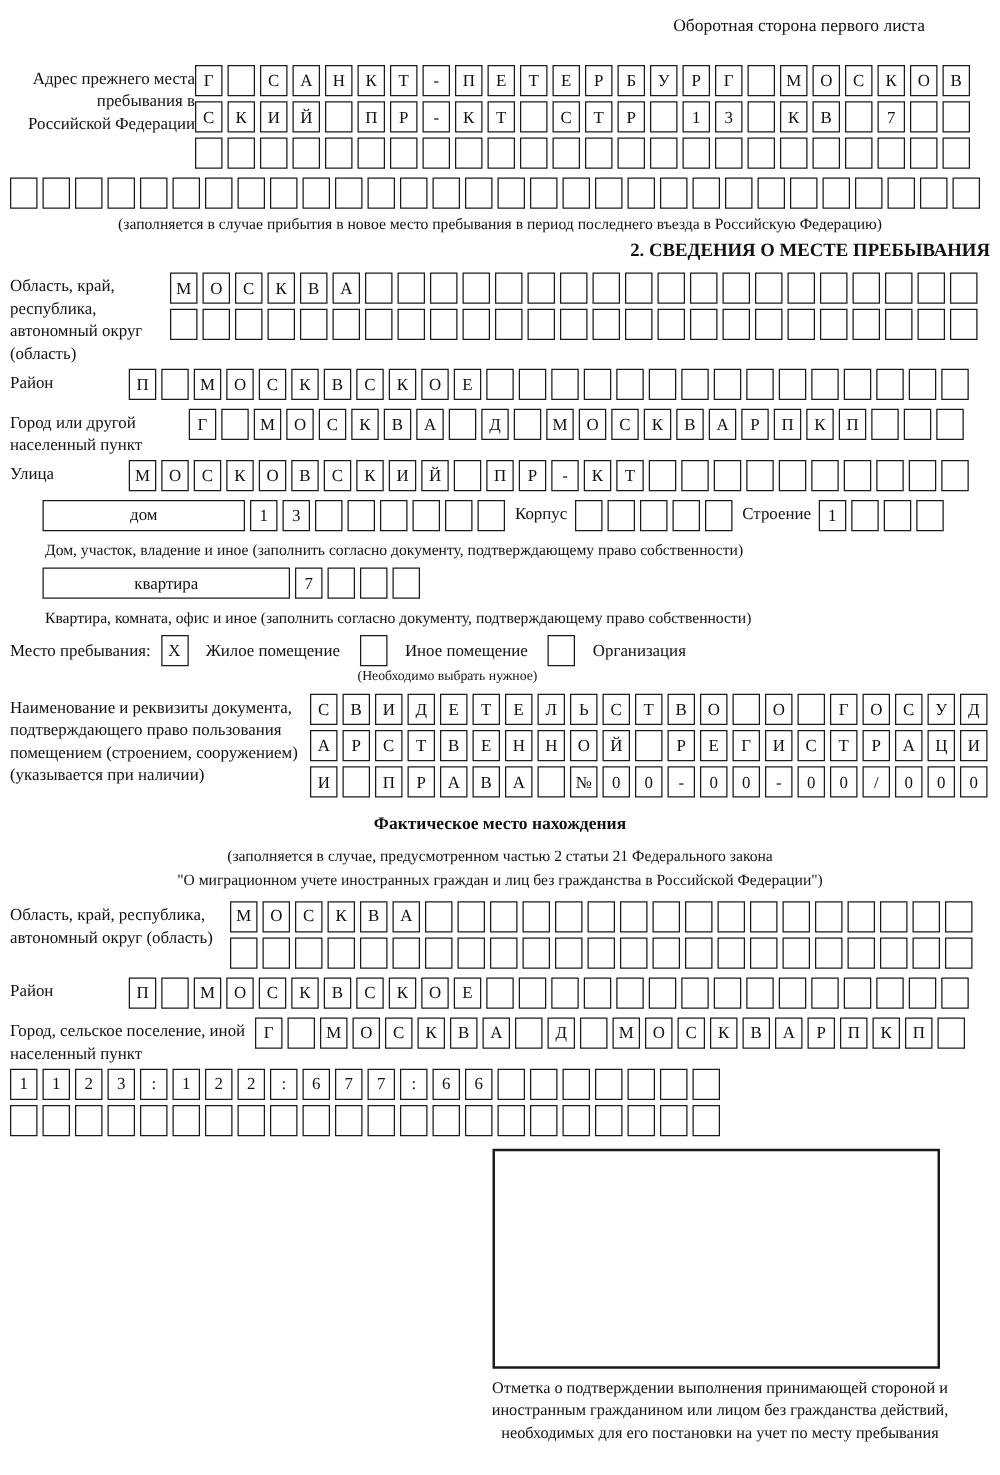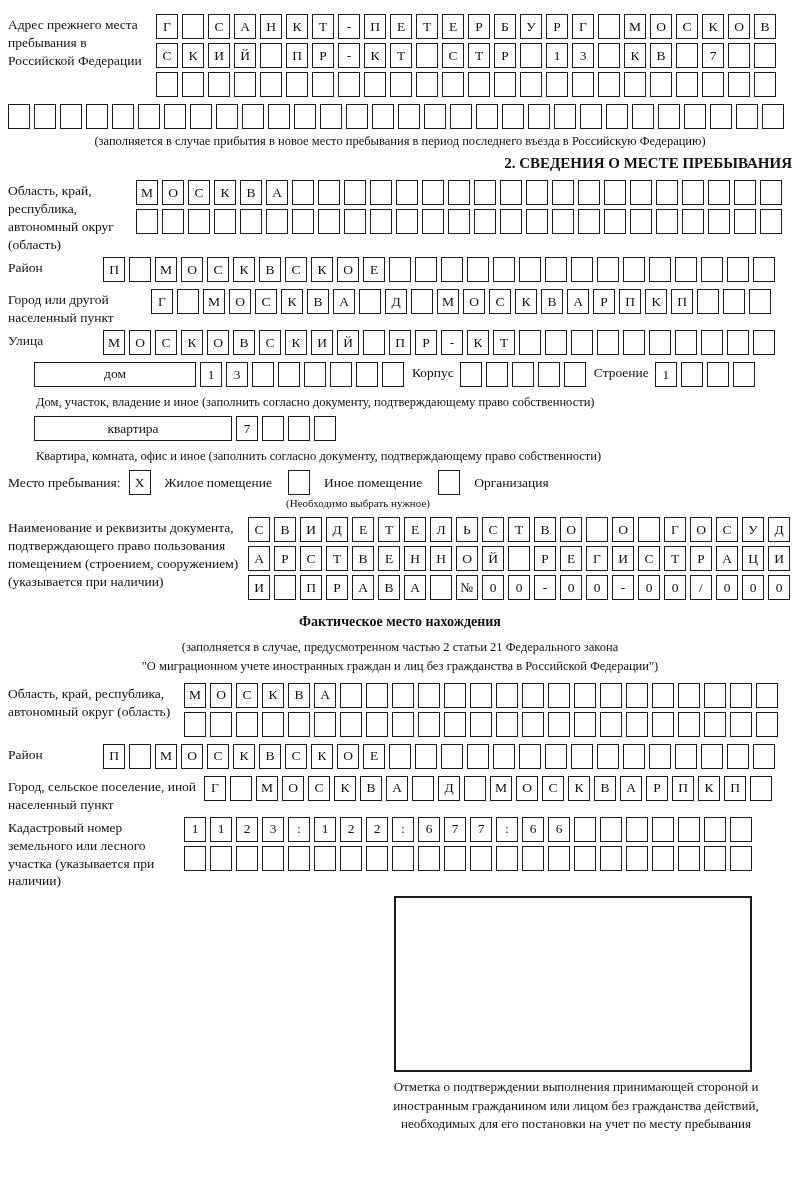--- a/index.html
+++ b/index.html
@@ -4,21 +4,21 @@
 <style>
   html,body{margin:0;padding:0;background:#fff;}
   .page{
     position:relative;width:800px;height:1180px;margin:0 auto;background:#fff;
     font-family:"Liberation Serif","DejaVu Serif",serif;color:#111;
     padding:14px 8px 0 8px;box-sizing:border-box;overflow:hidden;
   }
   .back-note{text-align:right;font-size:14px;padding-right:52px;margin-bottom:22px;}
   .group{display:flex;align-items:flex-start;margin-bottom:3px;}
   .glabel{font-size:13.5px;line-height:1.33;flex:0 0 auto;padding-top:2px;}
-  .w148{width:148px;}
+  .w148{width:148px;text-align:right;}
   .w128{width:128px;}
   .w95{width:95px;}
   .w143{width:143px;}
   .w240{width:240px;padding-right:8px;box-sizing:border-box;}
   .w176{width:176px;}
   .w196{width:196px;}
   .rows{display:flex;flex-direction:column;}
   .boxrow{display:flex;flex-wrap:nowrap;margin-bottom:4px;}
   .cell{
     box-sizing:border-box;flex:0 0 auto;width:22px;height:25px;
@@ -50,20 +50,21 @@
     box-sizing:border-box;width:358px;height:176px;border:2px solid #1b1b1b;
     margin-left:386px;margin-top:6px;background:#fff;
   }
   .stamp-cap{width:384px;margin-left:376px;text-align:center;font-size:13px;line-height:1.4;margin-top:6px;}
 </style>
 </head>
 <body>
 
 <div class="page">
 
+  <div class="back-note">Оборотная сторона первого листа</div>
 
   <div class="group">
     <div class="glabel w148">Адрес прежнего места пребывания в Российской Федерации</div>
     <div class="rows">
       <div class="boxrow">
           <div class="cell">Г</div>
           <div class="cell"></div>
           <div class="cell">С</div>
           <div class="cell">А</div>
           <div class="cell">Н</div>
@@ -580,21 +581,20 @@
         <div class="cell">А</div>
         <div class="cell">Р</div>
         <div class="cell">П</div>
         <div class="cell">К</div>
         <div class="cell">П</div>
         <div class="cell"></div>
       </div>
   </div>
 
   <div class="group">
-    <div class="glabel w176">Кадастровый номер земельного или лесного участка (указывается при наличии)</div>
     <div class="rows">
       <div class="boxrow">
           <div class="cell">1</div>
           <div class="cell">1</div>
           <div class="cell">2</div>
           <div class="cell">3</div>
           <div class="cell">:</div>
           <div class="cell">1</div>
           <div class="cell">2</div>
           <div class="cell">2</div>

